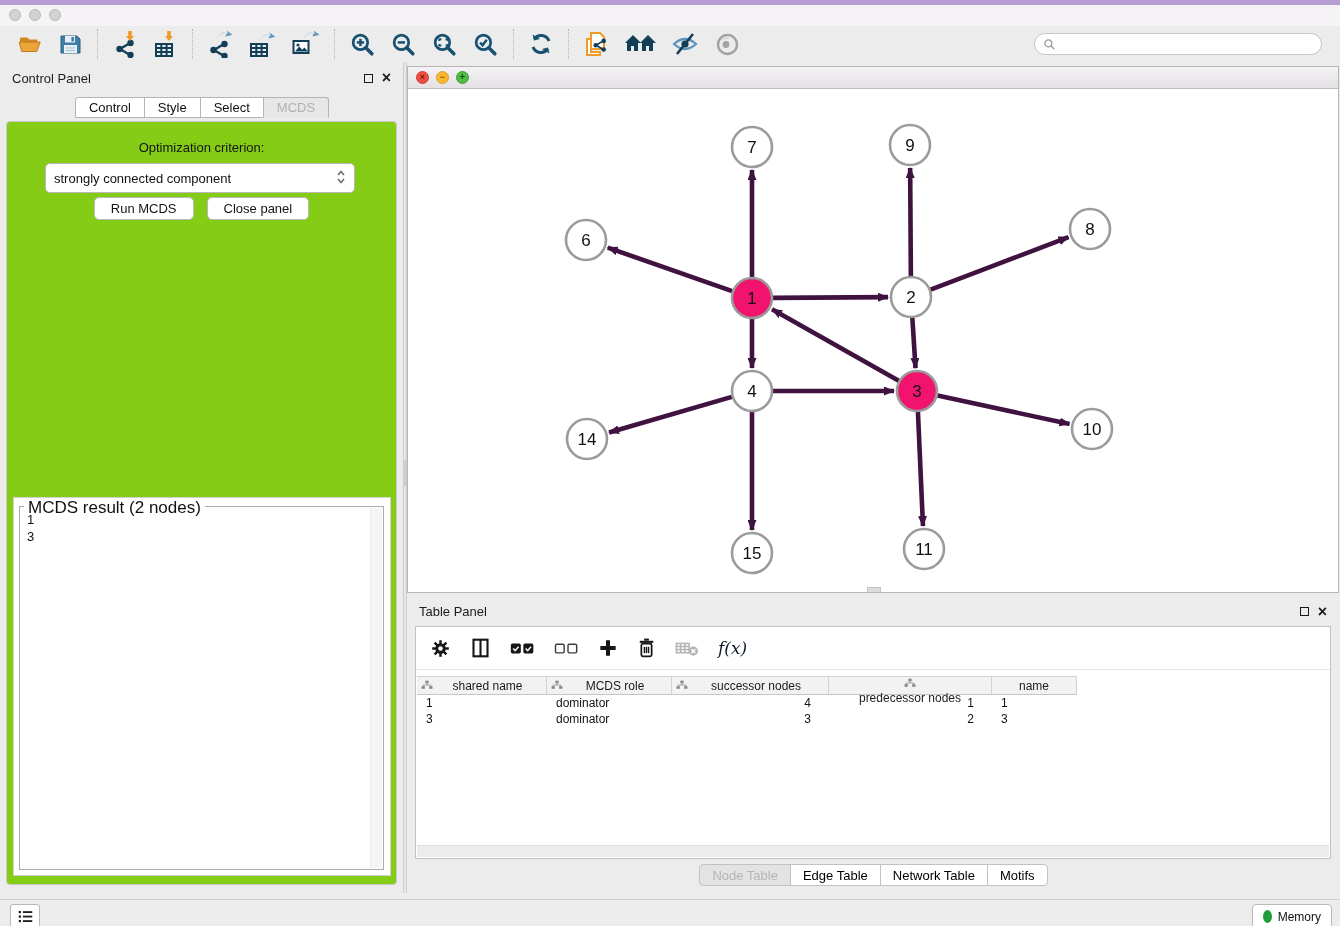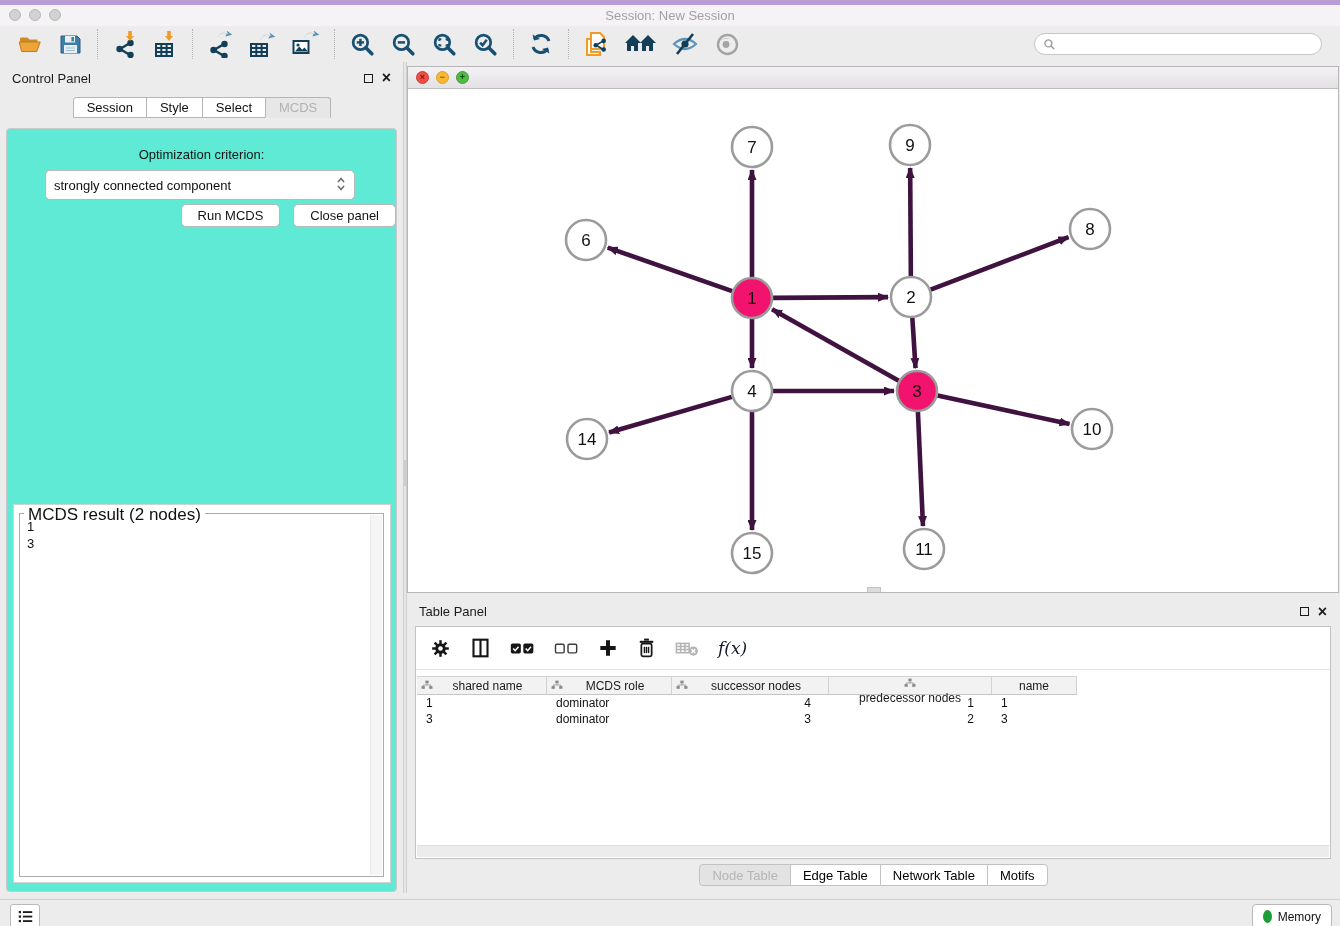--- a/index.html
+++ b/index.html
@@ -23,25 +23,25 @@
 
   
   .cp-head { position:absolute; top:64px; left:0; width:403px; height:28px; display:flex; align-items:center; padding:0 12px; font-size:13px; color:#1c1c1c; }
   .head-icons { margin-left:auto; display:flex; align-items:center; gap:9px; }
   .icon-float { width:9px; height:9px; border:1.7px solid #1a1a1a; display:inline-block; }
   .icon-close { font-size:16px; font-weight:700; color:#1a1a1a; line-height:10px; }
   .cp-tabs { position:absolute; top:97px; left:0; width:403px; display:flex; justify-content:center; z-index:3; }
   .ctab { height:21px; padding:0 13px; display:flex; align-items:center; font-size:13px; background:#fff; border:1px solid #b5b5b5; margin-right:-1px; }
   .ctab:first-child { border-radius:3px 0 0 0; }
   .ctab.sel { background:#e7e7e7; color:#b2b2b2; border-bottom-color:#e7e7e7; border-radius:0 3px 0 0; }
-  .cp-body { position:absolute; top:128px; left:6px; width:391px; height:764px; background:#5eead4; border:1px solid #c9c9c9; border-radius:4px; z-index:2; }
+  .cp-body { position:absolute; top:121px; left:6px; width:391px; height:764px; background:#84cc16; border:1px solid #c9c9c9; border-radius:4px; z-index:2; }
   .opt-label { position:absolute; top:18px; left:0; width:100%; text-align:center; font-size:13px; color:#141414; }
   .criterion { position:absolute; top:41px; left:38px; width:310px; height:23px; background:#fff; border:1px solid #b9b9b9; border-radius:5px; display:flex; align-items:center; padding:14px 8px; font-size:13px; }
   .criterion .stepper { margin-left:auto; }
-  .btn-row { position:absolute; top:75px; left:0; width:100%; display:flex; justify-content:flex-end; gap:13px; }
+  .btn-row { position:absolute; top:75px; left:0; width:100%; display:flex; justify-content:center; gap:13px; }
   .pbtn { height:23px; padding:0 16px; background:#fff; border:1px solid #b9b9b9; border-radius:5px; font-size:13px; display:flex; align-items:center; color:#141414; }
   .result-outer { position:absolute; top:375px; left:6px; width:378px; height:379px; background:#fff; border:1px solid #d2d2d2; }
   .result-fs { position:absolute; left:5px; right:6px; top:8px; bottom:5px; border:1px solid #ababab; }
   .result-legend { position:absolute; top:-9px; left:4px; background:#fff; padding:0 4px; font-size:17px; color:#111; }
   .result-pre { position:absolute; top:4px; left:7px; right:18px; bottom:4px; font-family:"Liberation Sans",sans-serif; font-size:13px; line-height:17px; white-space:pre; }
   .result-scroll { position:absolute; top:1px; right:1px; bottom:1px; width:12px; background:#f5f5f5; border-left:1px solid #ececec; }
 
   
   .vsplit { position:absolute; left:403px; top:62px; width:4px; height:831px; background:#e6e6e6; border-left:1px solid #cfcfcf; border-right:1px solid #cfcfcf; }
   .vsplit .grip { position:absolute; top:398px; left:0; width:2px; height:26px; background:#cdcdcd; }
@@ -88,21 +88,20 @@
 </head>
 <body>
 
 <div class="mac-strip"></div>
 <div class="titlebar">
   <div class="dots">
     <span class="dot"></span>
     <span class="dot"></span>
     <span class="dot"></span>
   </div>
-  <div class="app-title">Session: New Session</div>
 </div>
 
 <div class="main-toolbar">
   <div id="toolbar-icons" style="display:flex;align-items:center;">
       <span class="tb-icon">
         <svg width="26" height="26" viewBox="0 0 26 26">
           <path d="M3 8c0-.8.6-1.4 1.4-1.4h6l2 2h8v3H3z" fill="#d08a23"></path>
           <path d="M2.2 11h21l-3.4 9.5H4.6z" fill="#eda439" stroke="#c07c1e" stroke-width="1"></path>
         </svg>
       </span>
@@ -264,21 +263,21 @@
 </div>
 
 <div class="cp-head">
   <span>Control Panel</span>
   <span class="head-icons">
     <span class="icon-float"></span>
     <span class="icon-close">×</span>
   </span>
 </div>
 <div class="cp-tabs" id="cp-tabs">
-    <div class="ctab">Session</div>
+    <div class="ctab">Control</div>
     <div class="ctab">Style</div>
     <div class="ctab">Select</div>
     <div class="ctab sel">MCDS</div>
   </div>
 <div class="cp-body">
   <div class="opt-label">Optimization criterion:</div>
   <div class="criterion">
     <span>strongly connected component</span>
     <span class="stepper">
       <svg width="10" height="16" viewBox="0 0 10 16">

